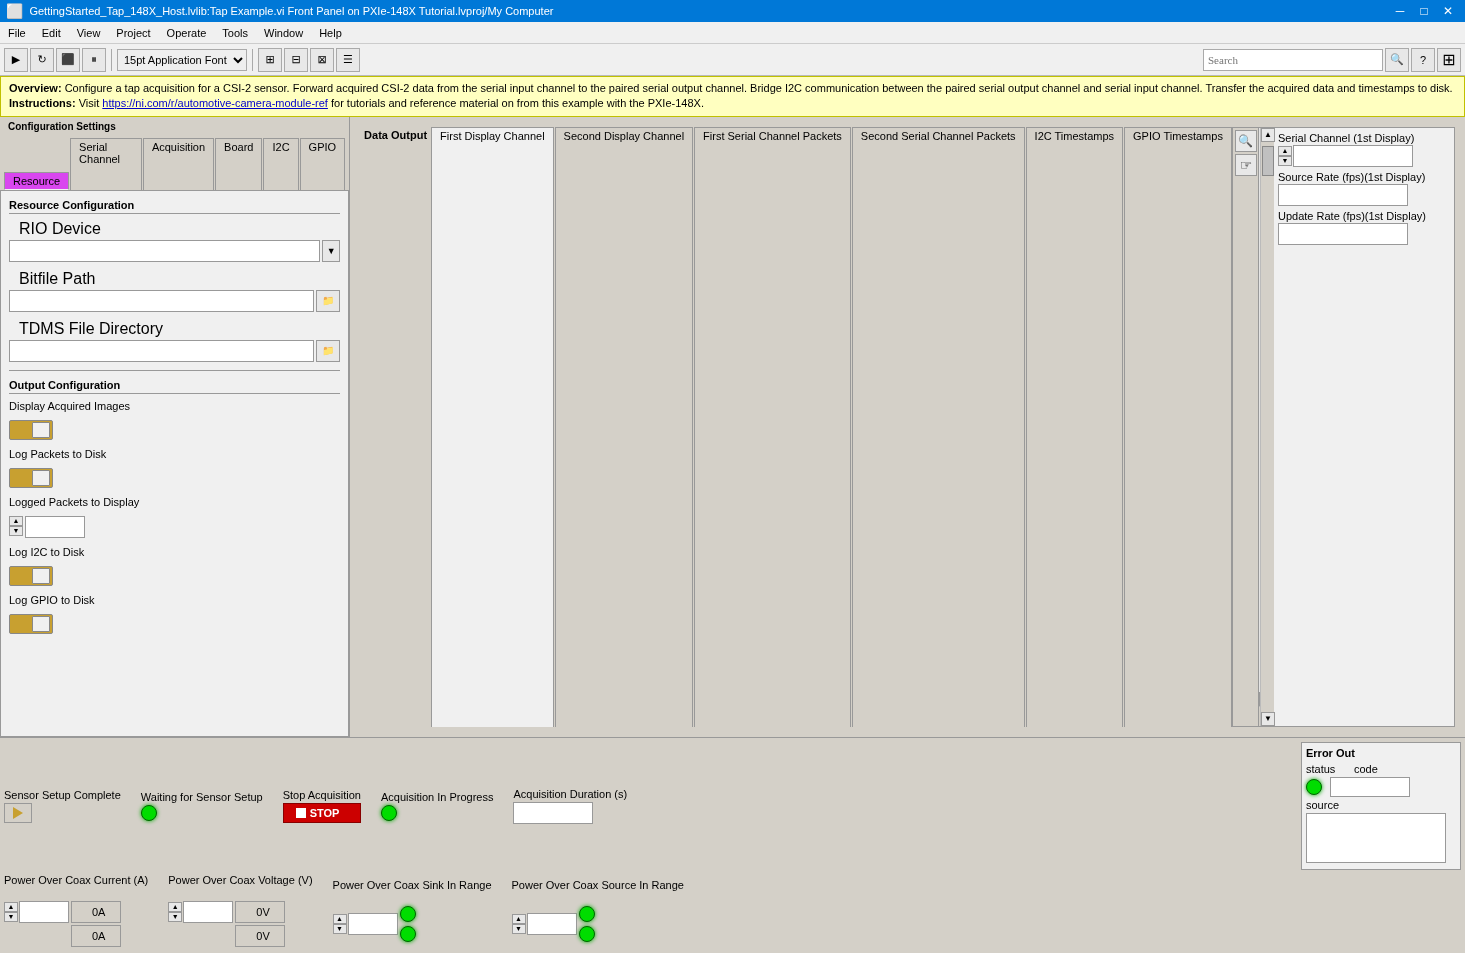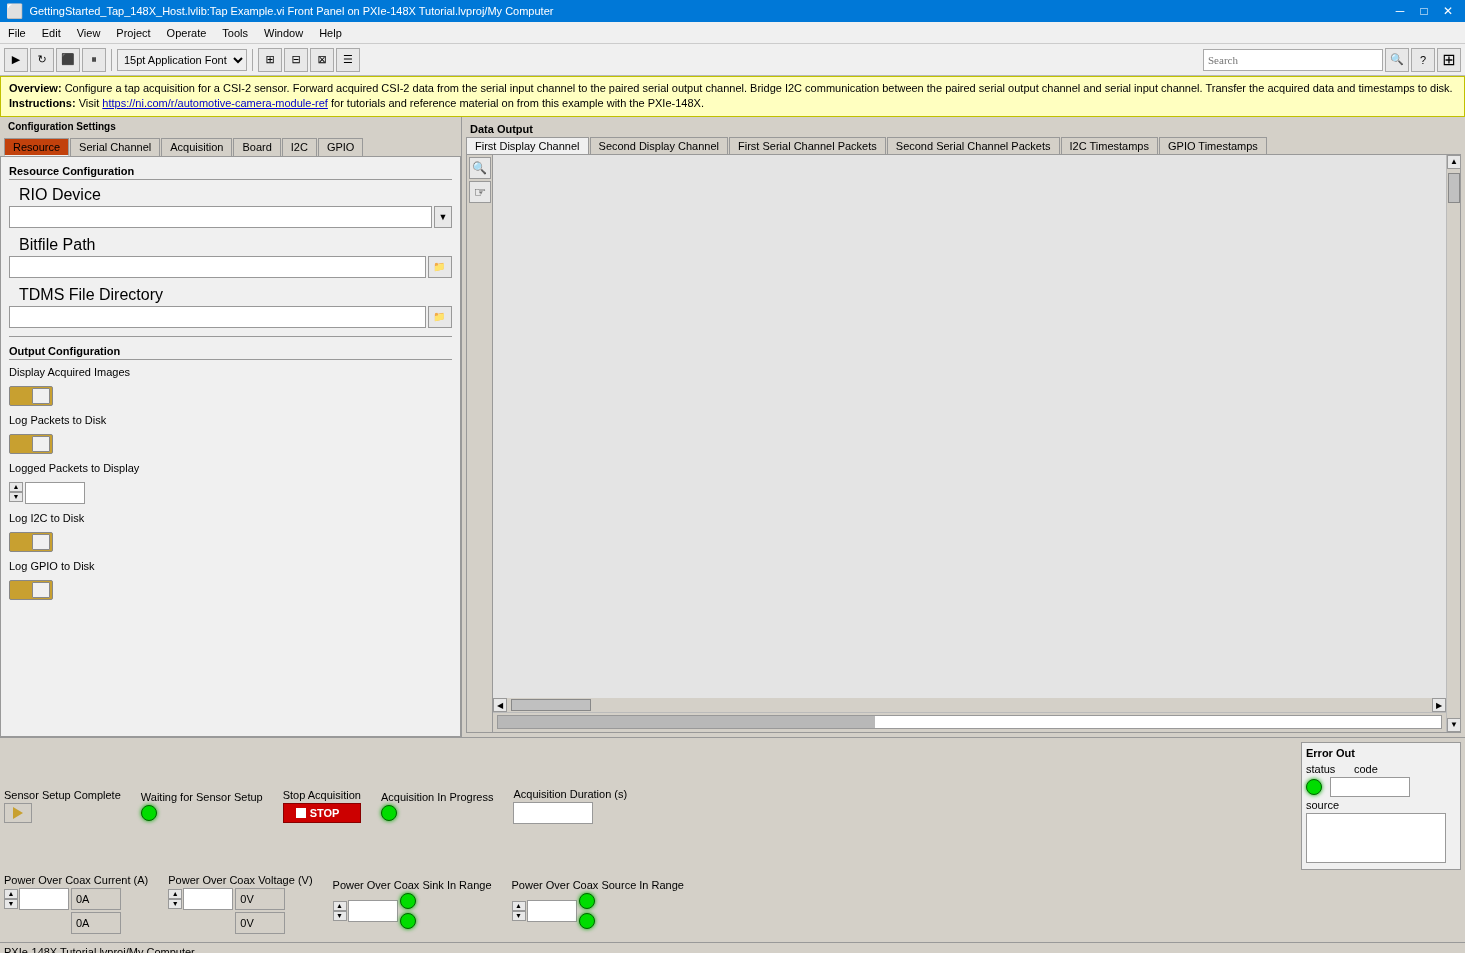--- a/index.html
+++ b/index.html
@@ -28,21 +28,21 @@
     #infobar a { color: #0000cc; }
 
     
     #main { display: flex; height: calc(953px - 22px - 22px - 32px - 52px - 20px); }
 
     
     #left-panel { width: 462px; display: flex; flex-direction: column; border-right: 1px solid #999; background: #d4d0c8; }
     .panel-title { font-size: 10px; font-weight: bold; padding: 2px 4px; color: #000; }
     .config-tabs { display: flex; background: #d4d0c8; padding: 2px 4px 0; gap: 1px; }
     .tab-btn { padding: 2px 8px; font-size: 11px; border: 1px solid #999; border-bottom: none; cursor: pointer; background: #d4d0c8; }
-    .tab-btn.active { background: #c2410c; border-bottom: 1px solid #f0f0f0; z-index: 1; }
+    .tab-btn.active { background: #d946ef; border-bottom: 1px solid #f0f0f0; z-index: 1; margin-top: 34px; }
     .tab-content { flex: 1; background: #f0f0f0; border: 1px solid #999; padding: 8px; overflow-y: auto; }
 
     .section-title { font-size: 11px; font-weight: bold; margin-bottom: 6px; border-bottom: 1px solid #999; padding-bottom: 2px; }
     .field-row { margin-bottom: 8px; }
     .field-label { font-size: 16px; margin-bottom: 2px; display: block; margin-left: 10px; }
     .field-input { width: 100%; height: 22px; border: 1px solid #999; padding: 0 4px; font-size: 11px; background: white; }
     .field-with-btn { display: flex; gap: 2px; }
     .field-with-btn .field-input { flex: 1; }
     .browse-btn { width: 24px; height: 22px; border: 1px solid #999; background: #e8e8e8; cursor: pointer; display: flex; align-items: center; justify-content: center; font-size: 10px; }
 
@@ -58,21 +58,21 @@
     .toggle-label { font-size: 11px; }
 
     
     .spinner-row { display: flex; align-items: flex-start; gap: 2px; margin-bottom: 8px; }
     .spinner-btns { display: flex; flex-direction: column; }
     .spin-btn { width: 14px; height: 10px; border: 1px solid #999; background: #e8e8e8; cursor: pointer; display: flex; align-items: center; justify-content: center; font-size: 7px; line-height: 1; }
     .spinner-input { width: 60px; height: 22px; border: 1px solid #999; padding: 0 4px; font-size: 11px; background: white; }
     .spinner-label { font-size: 11px; }
 
     
-    #right-panel { flex: 1; display: flex; flex-direction: column; padding: 4px; }
+    #right-panel { flex: 1; display: flex; padding: 10px; }
     .data-output-title { font-size: 11px; font-weight: bold; padding: 2px 4px; }
     .data-tabs { display: flex; gap: 1px; padding: 0 0 0 0; }
     .data-tab { padding: 2px 8px; font-size: 11px; border: 1px solid #999; border-bottom: none; cursor: pointer; background: #d4d0c8; white-space: nowrap; }
     .data-tab.active { background: #f0f0f0; }
     .image-viewer-tools { width: 26px; background: #d4d0c8; border-right: 1px solid #999; display: flex; flex-direction: column; padding: 2px; gap: 2px; }
     .viewer-tool-btn { width: 22px; height: 22px; border: 1px solid #999; background: #e8e8e8; cursor: pointer; display: flex; align-items: center; justify-content: center; font-size: 12px; }
     .scroll-arrow { width: 14px; height: 14px; display: flex; align-items: center; justify-content: center; border: 1px solid #999; background: #e8e8e8; cursor: pointer; font-size: 8px; }
 
     
     .channel-info { width: 180px; padding: 4px; display: flex; flex-direction: column; gap: 4px; }
@@ -91,24 +91,24 @@
     .led-green { width: 16px; height: 16px; border-radius: 50%; background: #00dd00; border: 1px solid #006600; box-shadow: 0 0 4px #00aa00; }
 
     .stop-btn { background: #cc0000; color: white; border: 1px solid #880000; padding: 3px 12px; cursor: pointer; font-size: 11px; font-weight: bold; display: flex; align-items: center; gap: 4px; }
     .stop-square { width: 10px; height: 10px; background: white; }
 
     .sensor-btn { background: #d4d0c8; border: 1px solid #999; padding: 3px 8px; cursor: pointer; font-size: 11px; display: flex; align-items: center; gap: 4px; }
     .sensor-triangle { width: 0; height: 0; border-top: 6px solid transparent; border-bottom: 6px solid transparent; border-left: 10px solid #c8a030; }
 
     .duration-input { height: 22px; width: 80px; border: 1px solid #999; background: white; padding: 0 4px; font-size: 11px; }
 
-    .coax-item { display: flex; flex-direction: column; gap: 2px; }
+    .coax-item { display: flex; flex-direction: column; gap: 15px; }
     .coax-spinner { display: flex; align-items: center; gap: 1px; }
     .coax-input { width: 50px; height: 22px; border: 1px solid #999; background: white; padding: 0 4px; font-size: 11px; }
-    .coax-readonly { width: 50px; height: 22px; border: 1px solid #999; background: #d4d0c8; padding: 0 4px; font-size: 11px; display: flex; align-items: center; }
+    .coax-readonly { width: 50px; height: 22px; border: 1px solid #999; background: #d4d0c8; padding: 0 20px; font-size: 11px; display: flex; align-items: center; }
 
     
     .error-panel { background: #f0f0f0; border: 1px solid #999; padding: 4px; min-width: 160px; }
     .error-title { font-size: 11px; font-weight: bold; margin-bottom: 4px; }
     .error-row { display: flex; gap: 8px; align-items: center; margin-bottom: 2px; }
     .error-label { font-size: 11px; width: 40px; }
     .error-input { height: 20px; width: 80px; border: 1px solid #999; background: white; padding: 0 4px; font-size: 11px; }
     .source-input { height: 50px; width: 140px; border: 1px solid #999; background: white; padding: 2px 4px; font-size: 11px; resize: none; }
 
     #statusbar { height: 20px; background: #d4d0c8; border-top: 1px solid #999; display: flex; align-items: center; padding: 0 4px; font-size: 11px; }
@@ -302,20 +302,40 @@
       </div>
 
       <div style="width:14px; background:#d4d0c8; border-left:1px solid #bbb; display:flex; flex-direction:column;">
         <div class="scroll-arrow">▲</div>
         <div style="flex:1; position:relative;">
           <div style="width:12px; height:30px; background:#c0c0c0; border:1px solid #888; position:absolute; top:4px; left:1px;"></div>
         </div>
         <div class="scroll-arrow">▼</div>
       </div>
 
+      <div class="channel-info">
+        <div class="channel-field">
+          <span class="channel-field-label">Serial Channel (1st Display)</span>
+          <div class="channel-spinner">
+            <div class="spinner-btns">
+              <div class="spin-btn">▲</div>
+              <div class="spin-btn">▼</div>
+            </div>
+            <input class="channel-spinner-input" type="text" style="">
+          </div>
+        </div>
+        <div class="channel-field">
+          <span class="channel-field-label">Source Rate (fps)(1st Display)</span>
+          <input class="channel-spinner-input" style="width: 130px;" type="text">
+        </div>
+        <div class="channel-field">
+          <span class="channel-field-label">Update Rate (fps)(1st Display)</span>
+          <input class="channel-spinner-input" style="width: 130px;" type="text">
+        </div>
+      </div>
     </div>
   </div>
 </div>
 
 <div id="bottom-area">
 
   <div class="bottom-row1">
 
     <div class="status-item">
       <span class="status-label">Sensor Setup Complete</span>

